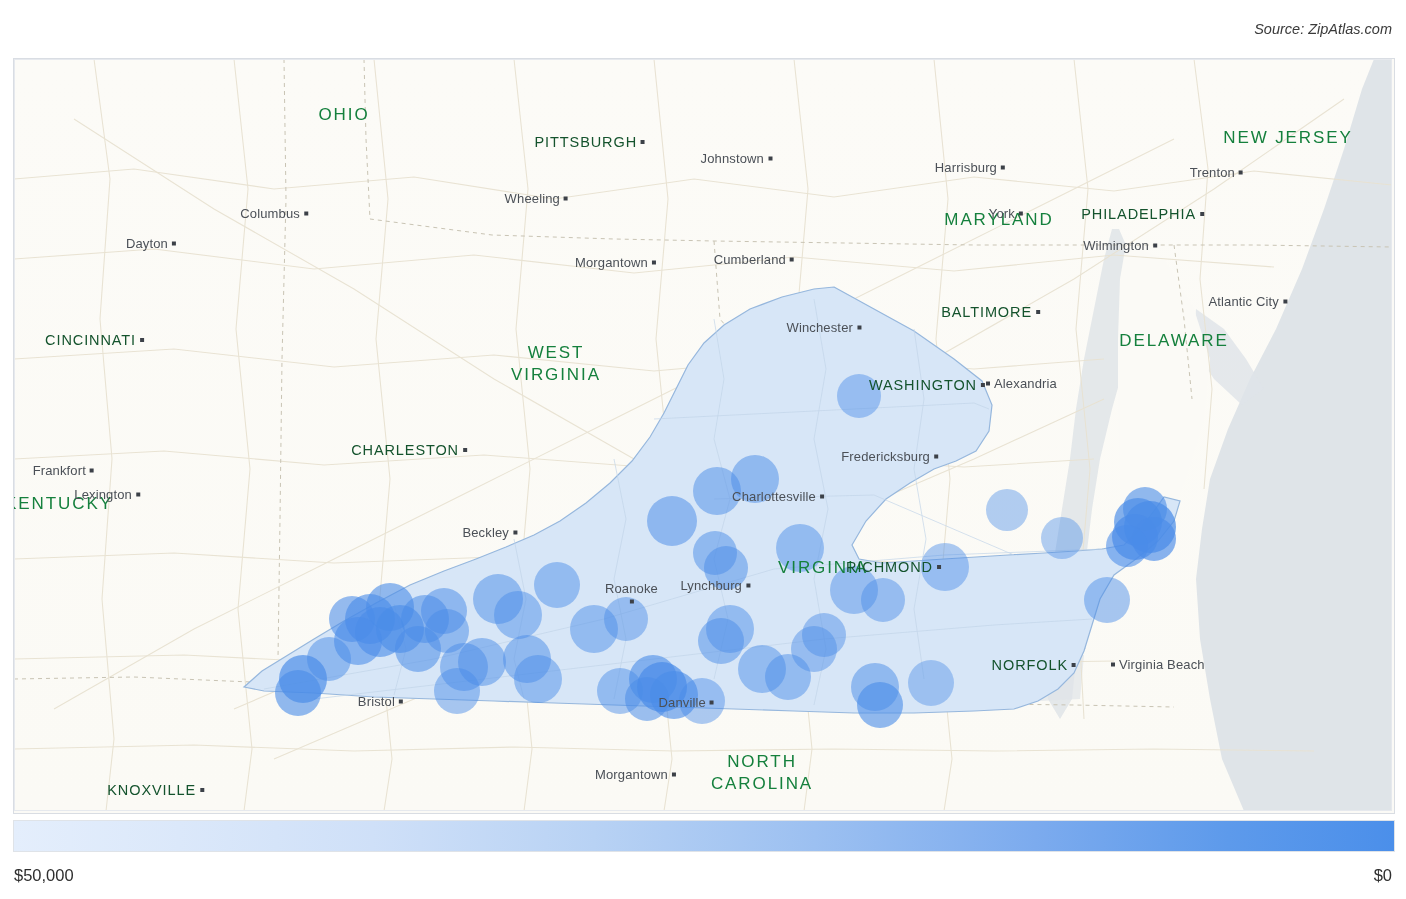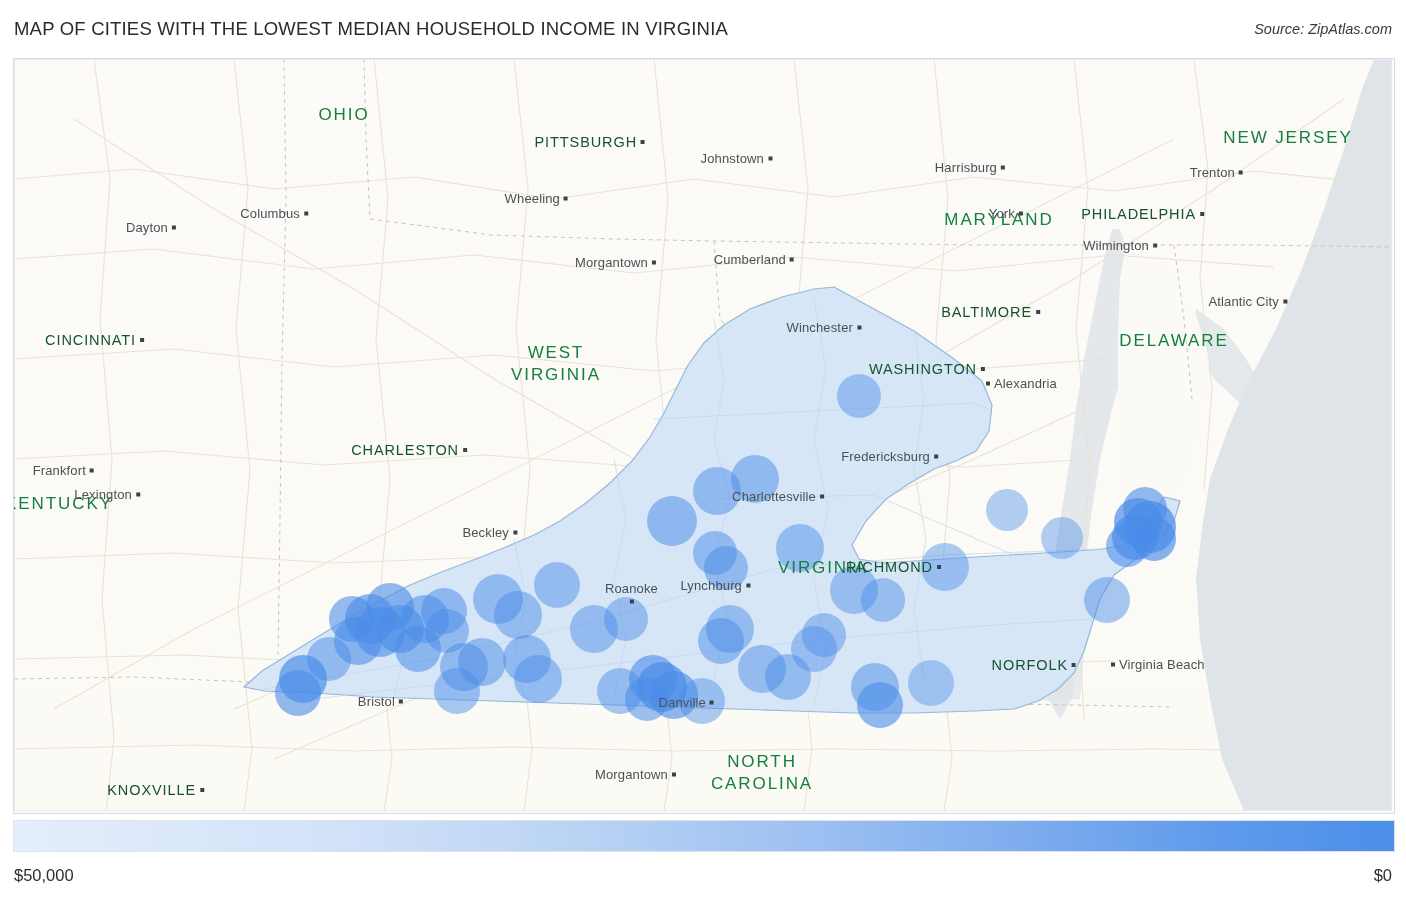--- a/index.html
+++ b/index.html
@@ -51,21 +51,20 @@
     border:1px solid #dfe3e8;
     background:linear-gradient(to right,#e4eefc 0%,#dbe8fa 12%,#cfe0f8 26%,#b8d2f4 42%,#9cc0f1 58%,#7cabee 74%,#5d9aeb 88%,#4b8fea 100%);
   }
   #legend-min{position:absolute;left:14px;top:866px;font-size:16.5px;color:#2f2f2f;}
   #legend-max{position:absolute;right:14px;top:866px;font-size:16.5px;color:#2f2f2f;}
 </style>
 </head>
 <body>
 
 <div id="header">
-  <div id="page-title">MAP OF CITIES WITH THE LOWEST MEDIAN HOUSEHOLD INCOME IN VIRGINIA</div>
   <div id="source">Source: ZipAtlas.com</div>
 </div>
 
 <div id="map-frame">
   <div id="map-canvas">
 
     <svg class="layer" viewBox="0 0 1378 752" preserveAspectRatio="none">
       <defs>
         <linearGradient id="landg" x1="0" y1="0" x2="0" y2="1">
           <stop offset="0" stop-color="#fcfbf7"></stop>
@@ -258,21 +257,21 @@
           <span class="dotsq"></span>
         </div>
         <div class="city major" style="left: 1190px; top: 155px;">
           <span>PHILADELPHIA</span>
           <span class="dotsq"></span>
         </div>
         <div class="city minor" style="left: 1143px; top: 186px;">
           <span>Wilmington</span>
           <span class="dotsq"></span>
         </div>
-        <div class="city minor" style="left: 162px; top: 168px;">
+        <div class="city minor" style="left: 162px; top: 184px;">
           <span>Dayton</span>
           <span class="dotsq"></span>
         </div>
         <div class="city minor" style="left: 642px; top: 203px;">
           <span>Morgantown</span>
           <span class="dotsq"></span>
         </div>
         <div class="city minor" style="left: 780px; top: 200px;">
           <span>Cumberland</span>
           <span class="dotsq"></span>
@@ -286,21 +285,21 @@
           <span class="dotsq"></span>
         </div>
         <div class="city major" style="left: 1026px; top: 253px;">
           <span>BALTIMORE</span>
           <span class="dotsq"></span>
         </div>
         <div class="city major" style="left: 130px; top: 281px;">
           <span>CINCINNATI</span>
           <span class="dotsq"></span>
         </div>
-        <div class="city major" style="left: 971px; top: 310px;">
+        <div class="city major" style="left: 971px; top: 326px;">
           <span>WASHINGTON</span>
           <span class="dotsq"></span>
         </div>
         <div class="city minor left" style="left: 972px; top: 324px;">
           <span>Alexandria</span>
           <span class="dotsq"></span>
         </div>
         <div class="city major" style="left: 453px; top: 391px;">
           <span>CHARLESTON</span>
           <span class="dotsq"></span>

